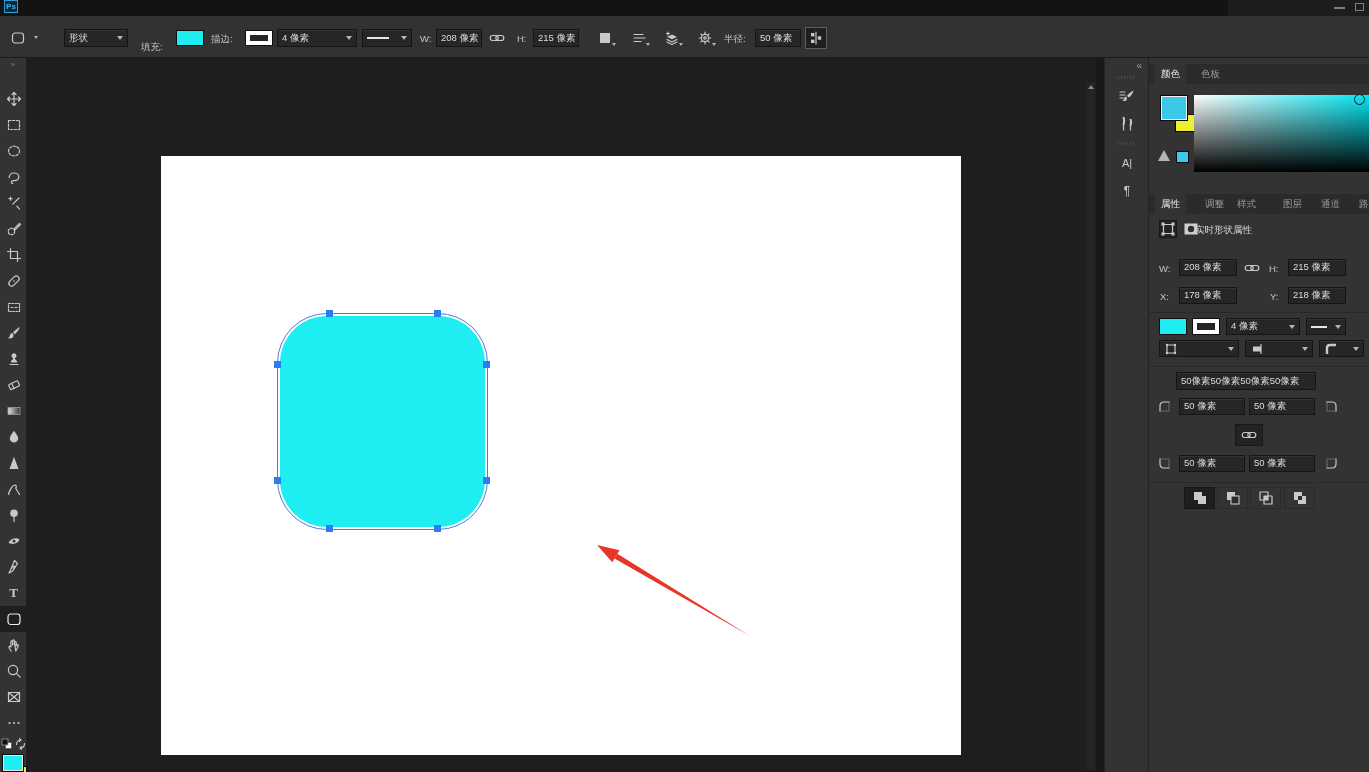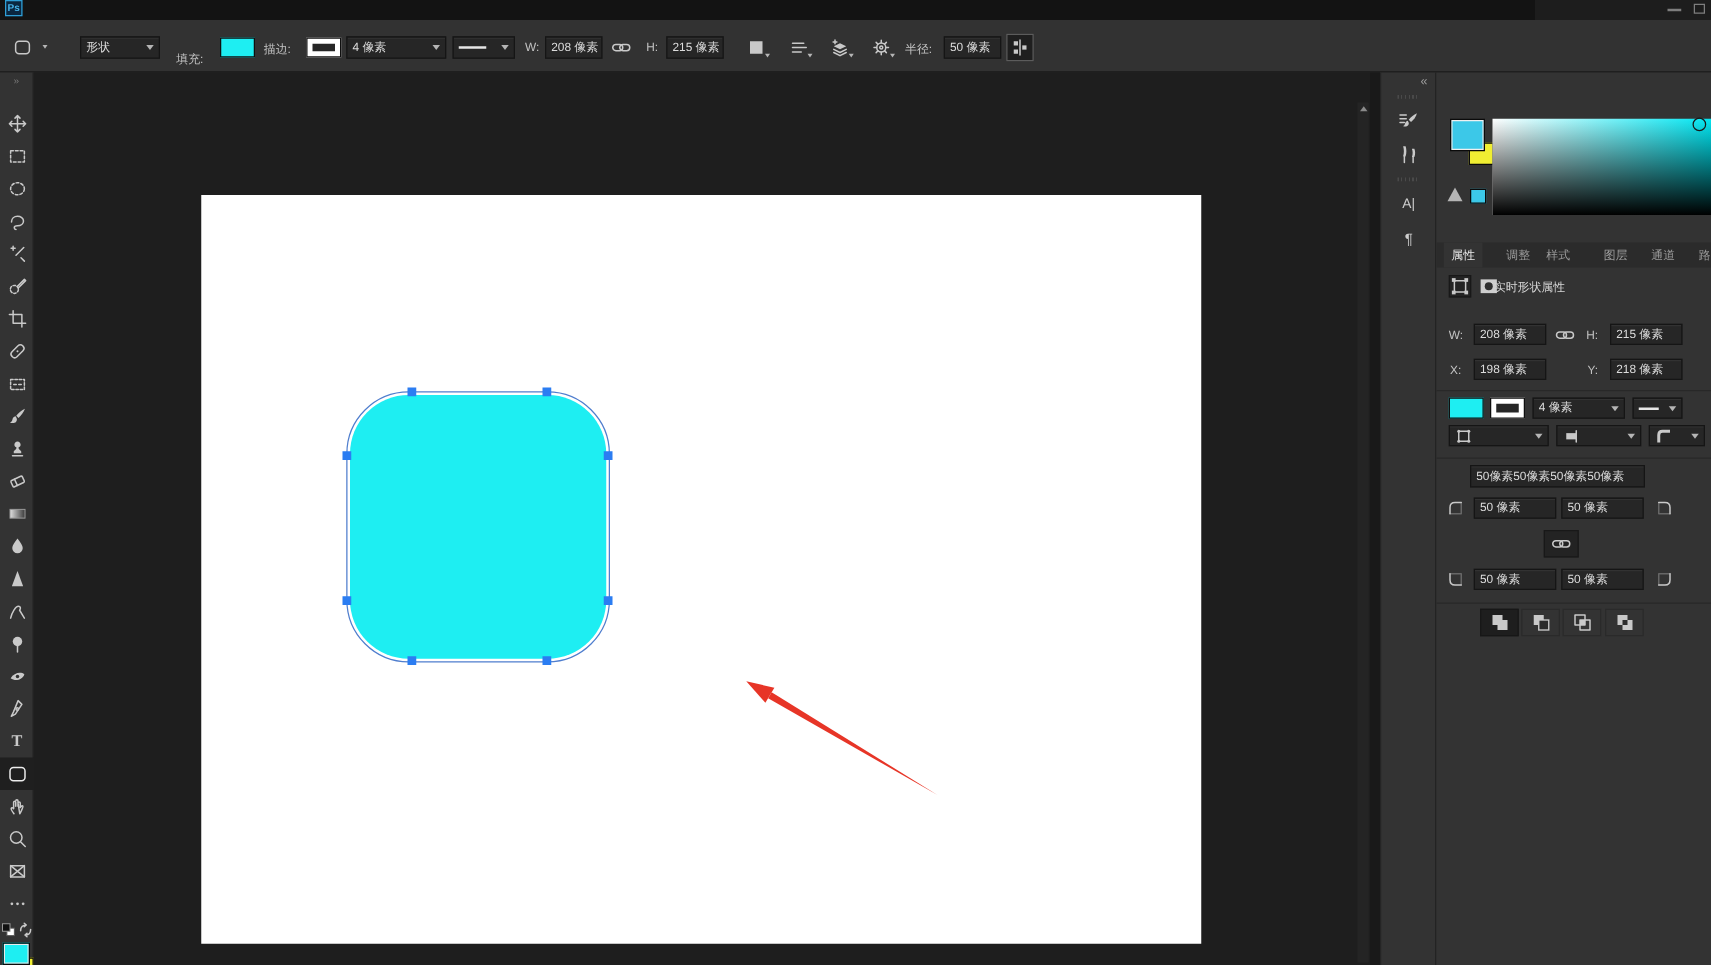--- a/index.html
+++ b/index.html
@@ -363,20 +363,24 @@
   <div class="icbtn" style="left:11px;top:96px;width:22px;height:18px;color:#cdcdcd;font-size:11px">
       <span>A|</span>
     </div>
   <div class="icbtn" style="left:11px;top:124px;width:22px;height:18px;color:#cdcdcd;font-size:12px">
       <span>¶</span>
     </div>
 </div>
 
 <div class="panel">
 
+  <div class="ptabrow" style="top:6px">
+    <span class="ptab on" style="left:6px">颜色</span>
+    <span class="ptab" style="left:52px">色板</span>
+  </div>
 
   <div class="abs" style="left:26px;top:56px;width:20px;height:18px;background:#f0ee32;border:1px solid #0a0a0a"></div>
   <div class="abs" style="left:12px;top:38px;width:26px;height:24px;background:#3cc8e8;border:1px solid #f0f0f0;outline:1px solid #0a0a0a"></div>
 
   <div class="abs" style="left:9px;top:92px;width:0;height:0;border-left:6.5px solid transparent;border-right:6.5px solid transparent;border-bottom:11px solid #b5b5b5"></div>
   <div class="abs" style="left:27px;top:93px;width:13px;height:12px;background:#3cc8e8;border:1px solid #0a0a0a"></div>
 
   <div class="abs" style="left:45px;top:37px;width:176px;height:77px;background:linear-gradient(to bottom,rgba(0,0,0,0) 0%,#000 100%),linear-gradient(to right,#fff,#00e6f2)">
     <div class="abs" style="left:160px;top:-1px;width:11px;height:11px;border:1px solid #1a1a1a;border-radius:50%"></div>
   </div>
@@ -417,21 +421,21 @@
         <rect class="s" x="6.8" y="3.5" width="8" height="5" rx="2.5"></rect>
       </svg>
   </div>
   <span class="lbl" style="left:120px;top:205px">H:</span>
   <div class="f" style="left:139px;top:201px;width:58px;height:17px">
       <span>215 像素</span>
     </div>
 
   <span class="lbl" style="left:11px;top:233px">X:</span>
   <div class="f" style="left:30px;top:229px;width:58px;height:17px">
-      <span>198 像素</span>
+      <span>178 像素</span>
     </div>
   <span class="lbl" style="left:121px;top:233px">Y:</span>
   <div class="f" style="left:139px;top:229px;width:58px;height:17px">
       <span>218 像素</span>
     </div>
 
   <div class="sep" style="top:254px"></div>
 
   <div class="abs" style="left:10px;top:260px;width:28px;height:17px;background:#1eeef2;border:1px solid #0f0f0f"></div>
   <div class="abs" style="left:43px;top:260px;width:28px;height:17px;background:#fff;border:1px solid #0f0f0f">

